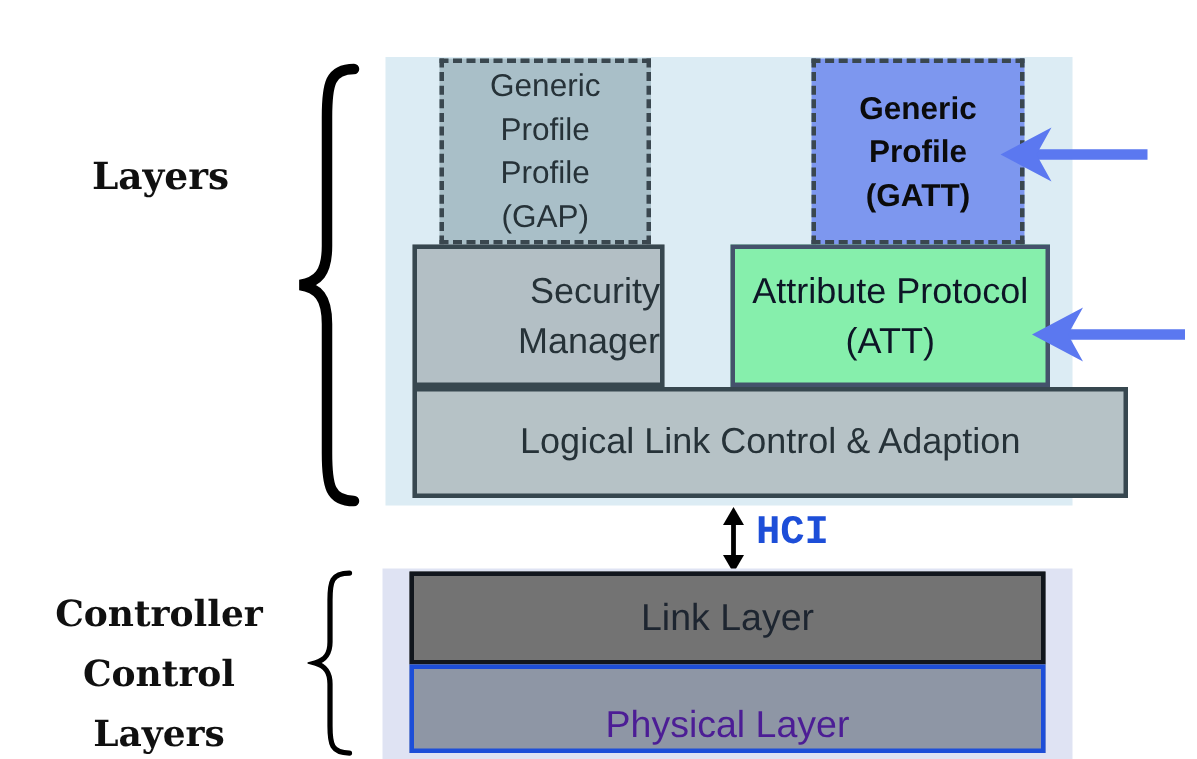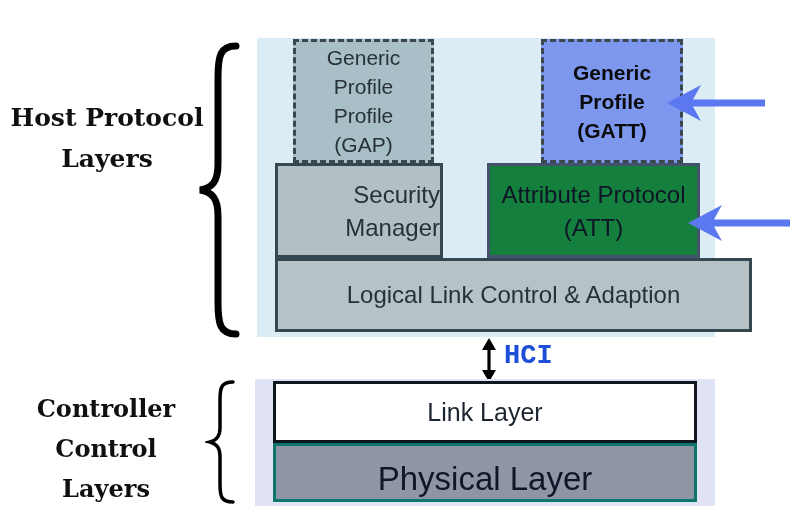--- a/index.html
+++ b/index.html
@@ -17,40 +17,39 @@
   
   .box{position:absolute;box-sizing:border-box;display:flex;flex-direction:column;
        align-items:center;justify-content:center;text-align:right;color:#263238;}
   .gap-box{left:36px;top:1px;width:141px;height:124px;background:#a9bfc8;
            border:3px dashed #3a474f;font-size:21px;line-height:29px;}
   .gatt-box{left:284px;top:1px;width:142px;height:124px;background:#7d97ef;
             border:3px dashed #3a474f;font-size:21px;line-height:29px;
             font-weight:700;color:#0b0b0b;}
   .sm-box{left:18px;top:125px;width:168px;height:95px;background:#b3bfc5;
           border:3px solid #37474f;font-size:24px;line-height:33px;}
-  .att-box{left:230px;top:125px;width:213px;height:95px;background:#15803d;
+  .att-box{left:230px;top:125px;width:213px;height:95px;background:#86efac;
            border:3px solid #44526b;font-size:24px;line-height:33px;color:#0d1526;}
   .l2cap-box{left:18px;top:220px;width:477px;height:74px;background:#b6c2c6;
              border:3px solid #37474f;font-size:24px;line-height:32px;}
-  .link-box{left:18px;top:2px;width:424px;height:62px;background:#ffffff;
+  .link-box{left:18px;top:2px;width:424px;height:62px;background:#737373;
             border:3px solid #11161d;font-size:25px;color:#1d2530;}
   .phys-box{left:18px;top:64px;width:424px;height:59px;background:#8e96a5;
-            border:3px solid #0f766e;font-size:33px;color:#0f172a;
+            border:3px solid #1d4ed8;font-size:25px;color:#4c1d95;
             justify-content:flex-end;padding-bottom:1px;}
   .hci-label{left:504px;top:341px;font-family:Liberation Mono, monospace;
              font-weight:700;font-size:27px;color:#1d4ed8;}
   svg{display:block;}
 </style>
 </head>
 <body>
 
 <div class="canvas">
 
   <div class="abs side-label host-label">
-    <div>Host Protocol</div>
     <div>Layers</div>
   </div>
 
   <svg class="abs" style="left:194px;top:42px;" width="46" height="296" viewBox="0 0 46 296">
     <path d="M 42 4 C 26 4, 24 14, 24 36 L 24 122 C 24 140, 18 146, 6 148 C 18 150, 24 156, 24 174 L 24 260 C 24 282, 26 292, 42 292" fill="none" stroke="#000000" stroke-width="7" stroke-linecap="round"></path>
   </svg>
 
   <div class="abs side-label ctrl-label">
     <div>Controller</div>
     <div>Control</div>

